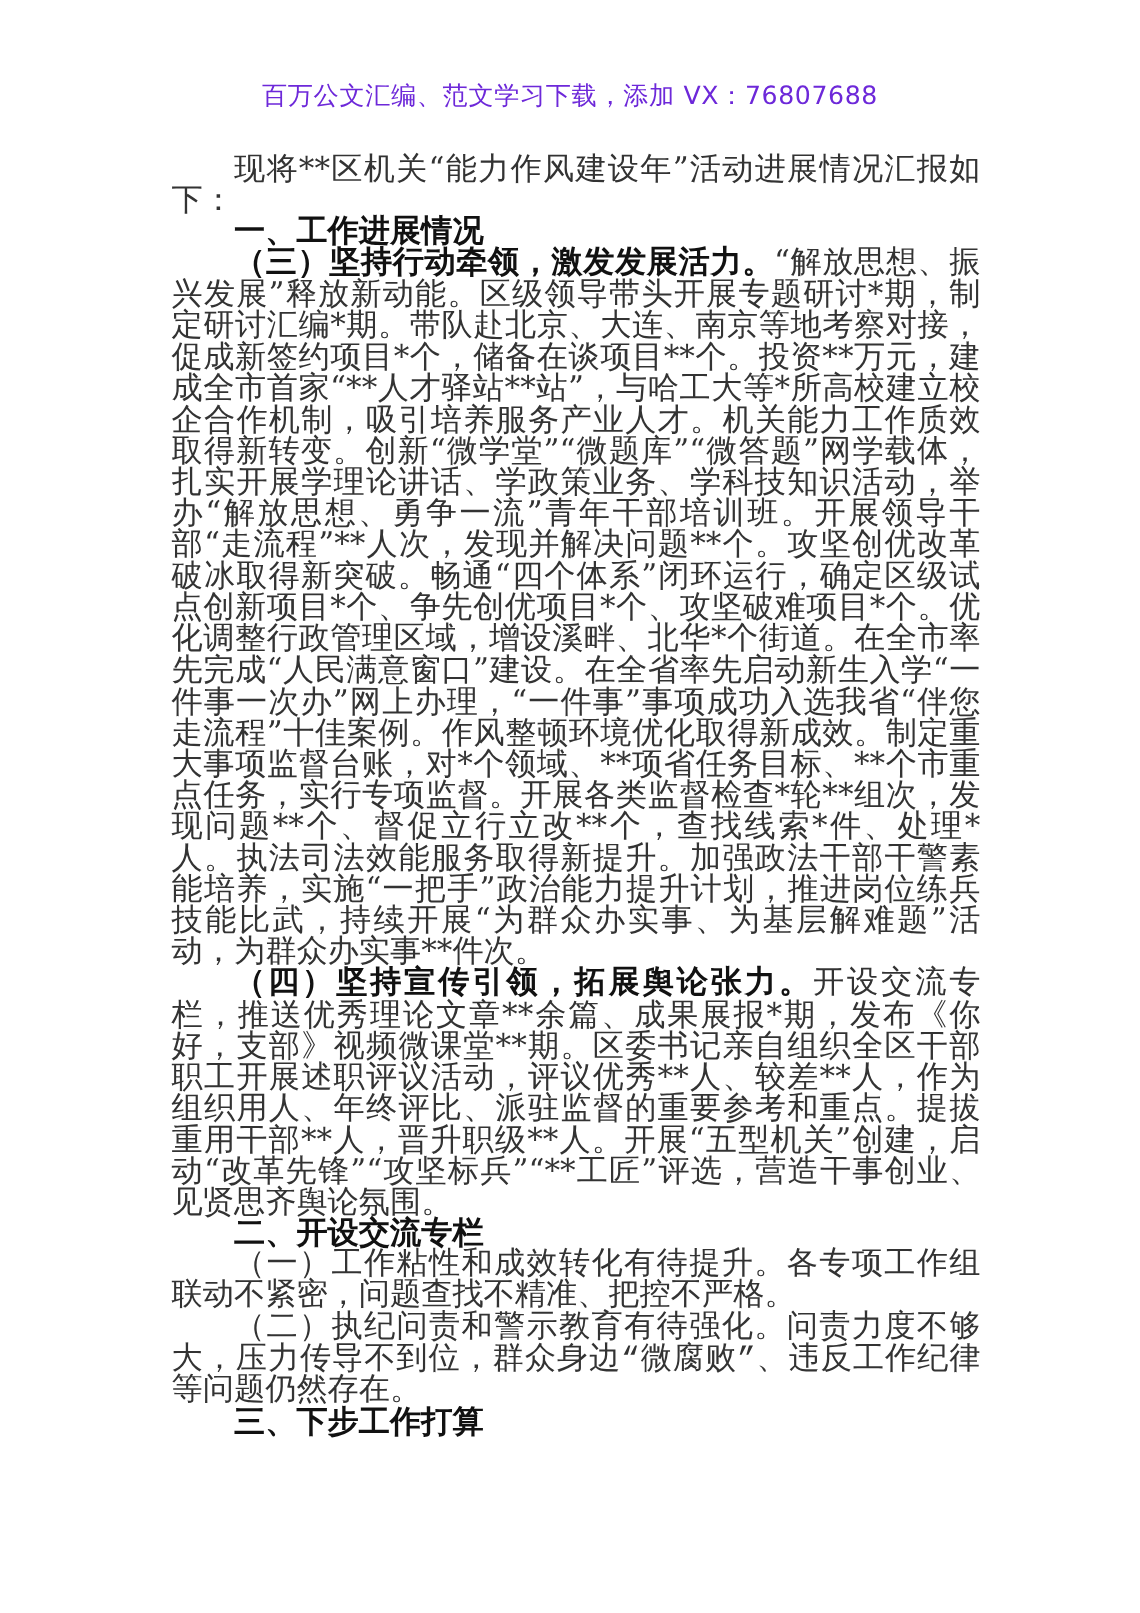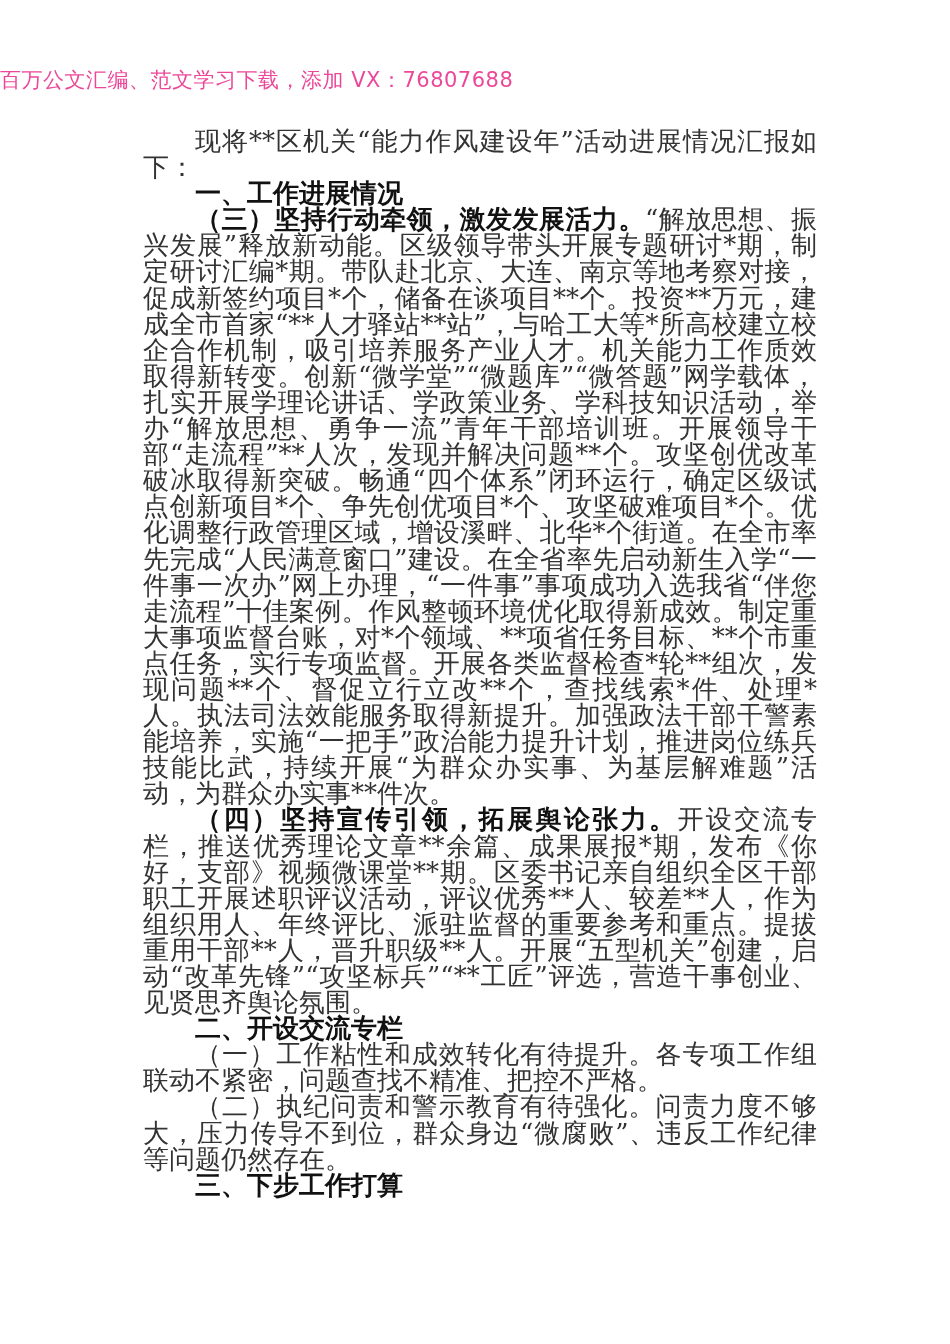--- a/index.html
+++ b/index.html
@@ -1,26 +1,26 @@
 <!DOCTYPE html>
 <html><head>
 <meta charset="utf-8">
 <style>
   html, body { margin: 0; padding: 0; background: #ffffff; }
   body { width: 950px; height: 1344px; position: relative; overflow: hidden;
          font-family: "DejaVu Serif", "Liberation Serif", serif; color: #222; }
-  .banner { position: absolute; top: 66px; left: 0; width: 950px; 
+  .banner { position: absolute; top: 66px; left: 0; width: 950px; text-align: center;
             font-family: "DejaVu Sans", "Liberation Sans", sans-serif;
-            font-size: 21px; color: #ec4899; letter-spacing: 0.5px; }
+            font-size: 21px; color: #6d28d9; letter-spacing: 0.5px; }
   .doc { position: absolute; top: 128px; left: 143px; width: 674px;
          font-size: 26px; line-height: 26.1px; color: #333; text-align: justify; }
   .doc p { margin: 0; text-indent: 2em; }
   .doc .h1 { font-weight: bold; color: #111; }
   .doc .lead { font-weight: bold; color: #111; }
-  .doc .sub { text-indent: 2em; }
+  .doc .sub { text-indent: 2em; font-family: Liberation Mono, monospace; }
 </style>
 </head>
 <body>
 
 <div class="banner">百万公文汇编、范文学习下载，添加 VX：76807688</div>
 
 <div class="doc">
   <p>现将**区机关“能力作风建设年”活动进展情况汇报如下：</p>
 
   <p class="h1">一、工作进展情况</p>

